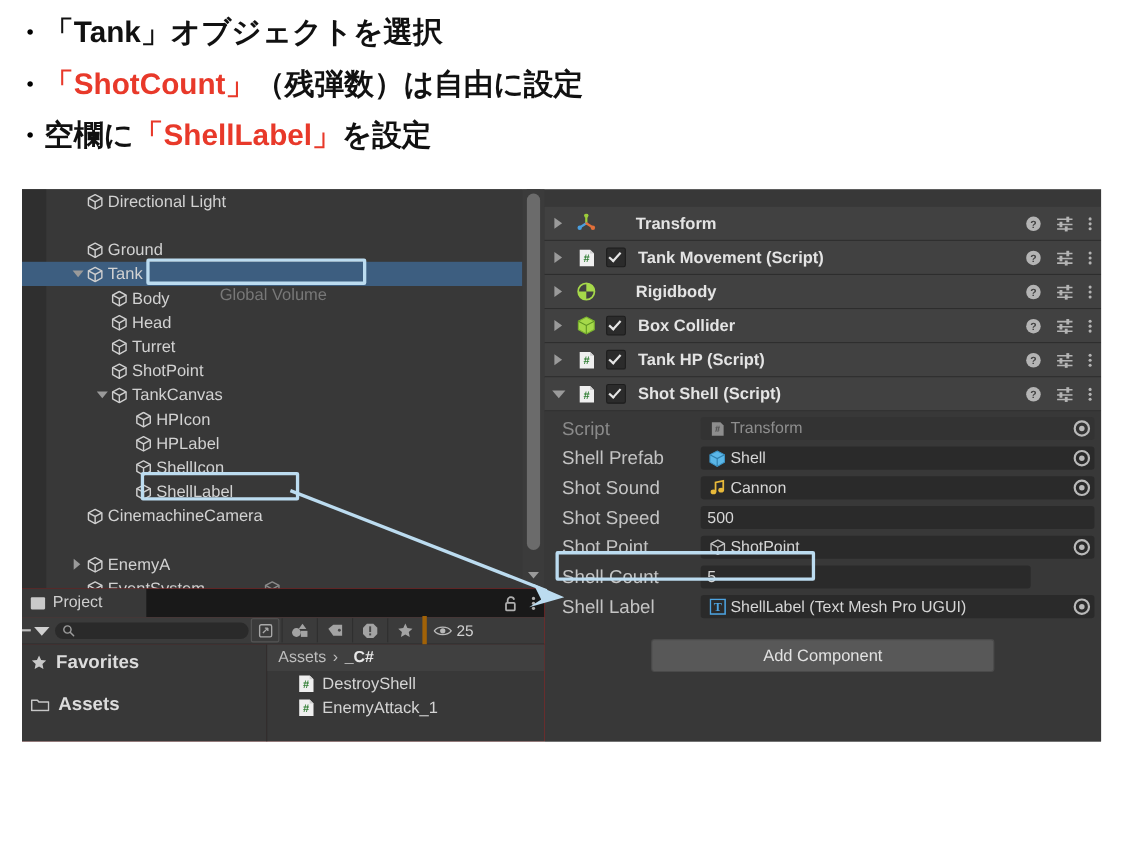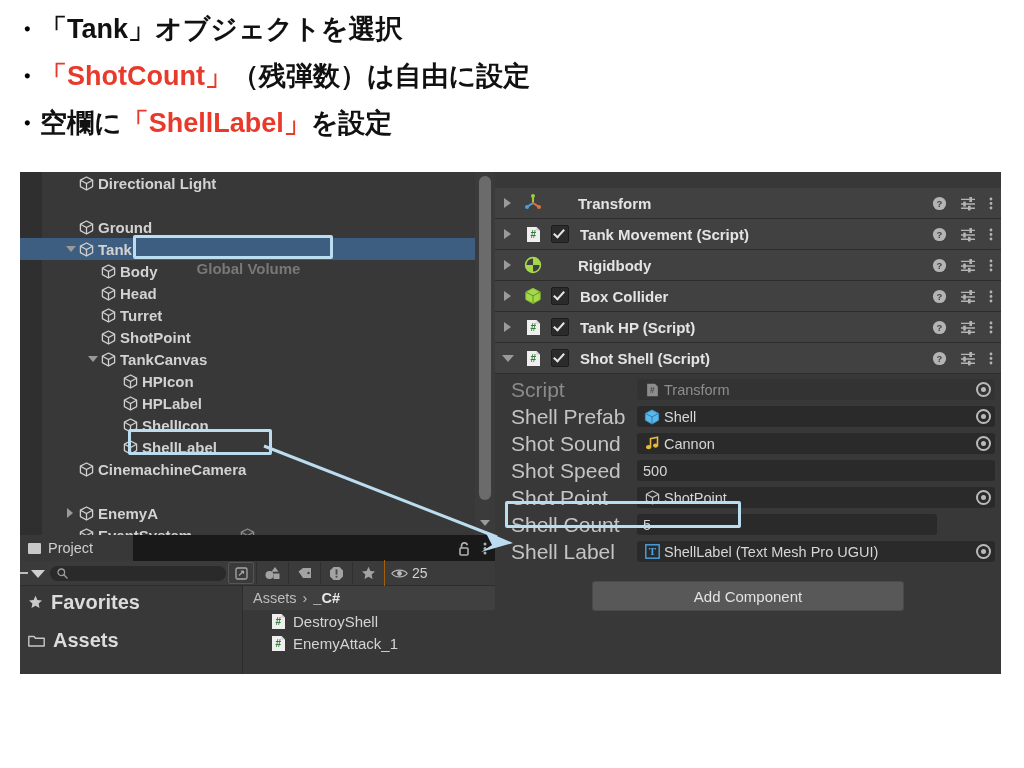--- a/index.html
+++ b/index.html
@@ -50,21 +50,21 @@
     border-left:5px solid transparent;border-right:5px solid transparent;
     border-top:6px solid #9a9a9a;
   }
   .foldout.closed::after{
     content:"";position:absolute;left:3px;top:6px;
     border-top:5px solid transparent;border-bottom:5px solid transparent;
     border-left:6px solid #9a9a9a;
   }
   .cubeicon{flex:0 0 auto;width:19px;height:22px;display:flex;align-items:center;justify-content:center;}
   .cubeicon svg{display:block;}
-  .hier-label{margin-left:2px;font-weight:bold;}
+  .hier-label{margin-left:2px;}
 
   
   .h-scroll{position:absolute;left:455px;top:0;width:20px;height:363px;background:#3b3b3b;}
   .h-scroll-track{position:absolute;left:4px;top:0;width:12px;height:347px;background:#3b3b3b;}
   .h-scroll-thumb{position:absolute;left:4px;top:4px;width:12px;height:324px;background:#6b6b6b;border-radius:6px;}
   .h-scroll-arrow{position:absolute;left:5px;top:348px;width:0;height:0;
     border-left:5px solid transparent;border-right:5px solid transparent;border-top:6px solid #9a9a9a;}
 
   
   .inspector{
@@ -95,21 +95,21 @@
   .comp-check.blank{background:transparent;border:none;}
   .comp-title{
     margin-left:11px;font-size:15px;font-weight:700;color:#e4e4e4;white-space:nowrap;
   }
   .comp-actions{position:absolute;right:8px;top:0;height:30px;display:flex;align-items:center;gap:13px;}
   .ic{opacity:.85;display:block;}
 
   
   .props{position:relative;background:#383838;padding-top:2px;}
   .prop-row{height:27px;display:flex;align-items:center;position:relative;}
-  .prop-label{width:142px;padding-left:16px;font-size:21px;color:#c4c4c4;box-sizing:border-box;white-space:nowrap;}
+  .prop-label{width:142px;padding-left:16px;font-size:17px;color:#c4c4c4;box-sizing:border-box;white-space:nowrap;}
   .prop-label.dim{color:#8a8a8a;}
   .prop-field{
     position:relative;height:21px;background:#2a2a2a;border-radius:3px;flex:1;margin-right:6px;
     display:flex;align-items:center;padding-left:6px;box-sizing:border-box;
   }
   .prop-field.disabled{background:#333333;}
   .fld-icon{flex:0 0 auto;width:18px;height:18px;display:flex;align-items:center;justify-content:center;margin-right:3px;}
   .fld-text{font-size:14.5px;color:#d6d6d6;white-space:nowrap;overflow:hidden;}
   .fld-text.dim{color:#8e8e8e;}
   .obj-pick{
@@ -148,25 +148,25 @@
   .tb-chev::after{content:"";position:absolute;left:11px;top:9px;width:0;height:0;
     border-left:7px solid transparent;border-right:7px solid transparent;border-top:8px solid #d0d0d0;}
   .tb-search{
     position:relative;width:176px;height:15px;background:#2a2a2a;border-radius:8px;
     display:flex;align-items:center;padding-left:7px;box-sizing:border-box;
   }
   .tb-savebtn{width:24px;height:20px;border:1px solid #555;border-radius:2px;margin-left:2px;
     display:flex;align-items:center;justify-content:center;background:#3b3b3b;}
   .tb-icons{display:flex;align-items:center;height:22px;margin-left:2px;}
   .tb-ic{width:31px;height:22px;border-left:1px solid #2f2f2f;display:flex;align-items:center;justify-content:center;}
-  .tb-eye{display:flex;align-items:center;gap:4px;padding:0 6px;height:26px;border-left:1px solid #a16207;}
+  .tb-eye{display:flex;align-items:center;gap:4px;padding:0 6px;height:26px;border-left:4px solid #a16207;}
   .tb-eye-num{font-size:14px;color:#d2d2d2;}
   .proj-body{position:relative;height:89px;display:flex;}
   .proj-left{width:222px;background:#383838;position:relative;}
-  .proj-left-row{height:28px;display:flex;align-items:center;padding-left:8px;font-size:20px;color:#dcdcdc;font-weight:700;}
+  .proj-left-row{height:28px;display:flex;align-items:center;padding-left:8px;font-size:17px;color:#dcdcdc;font-weight:700;}
   .proj-right{flex:1;background:#383838;border-left:1px solid #2c2c2c;position:relative;}
   .crumb{height:24px;display:flex;align-items:center;padding-left:10px;background:#404040;font-size:14.5px;color:#bdbdbd;gap:6px;}
   .crumb b{color:#e8e8e8;text-align:right;}
   .asset-row{height:22px;display:flex;align-items:center;padding-left:28px;font-size:15px;color:#d4d4d4;}
 
   
   .anno-box{position:absolute;border:3px solid #bcdcf0;border-radius:2px;box-sizing:border-box;}
   .anno-svg{position:absolute;left:0;top:0;width:1024px;height:768px;pointer-events:none;}
 </style>
 </head>

